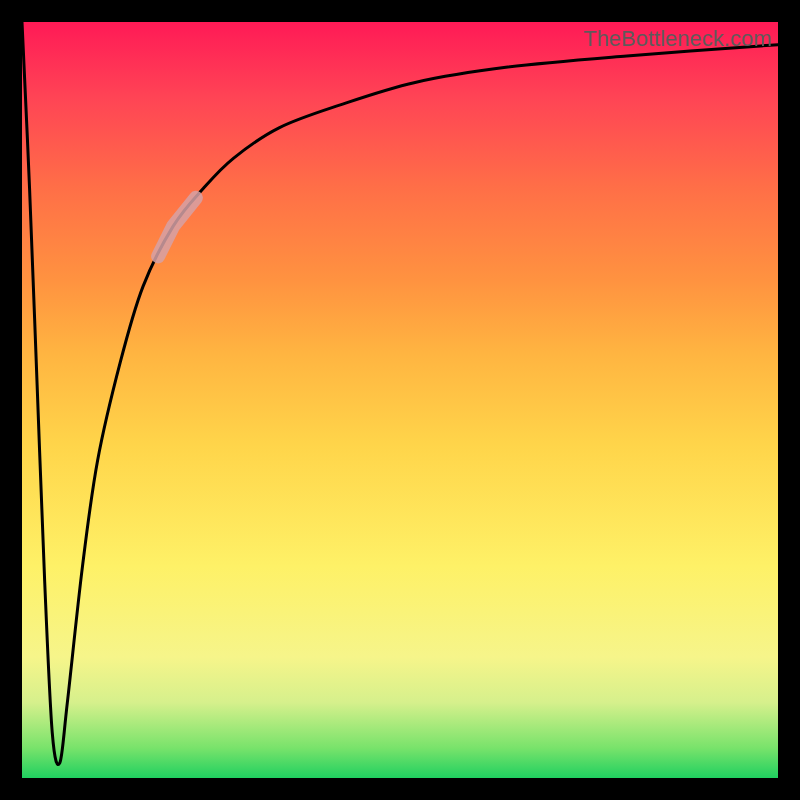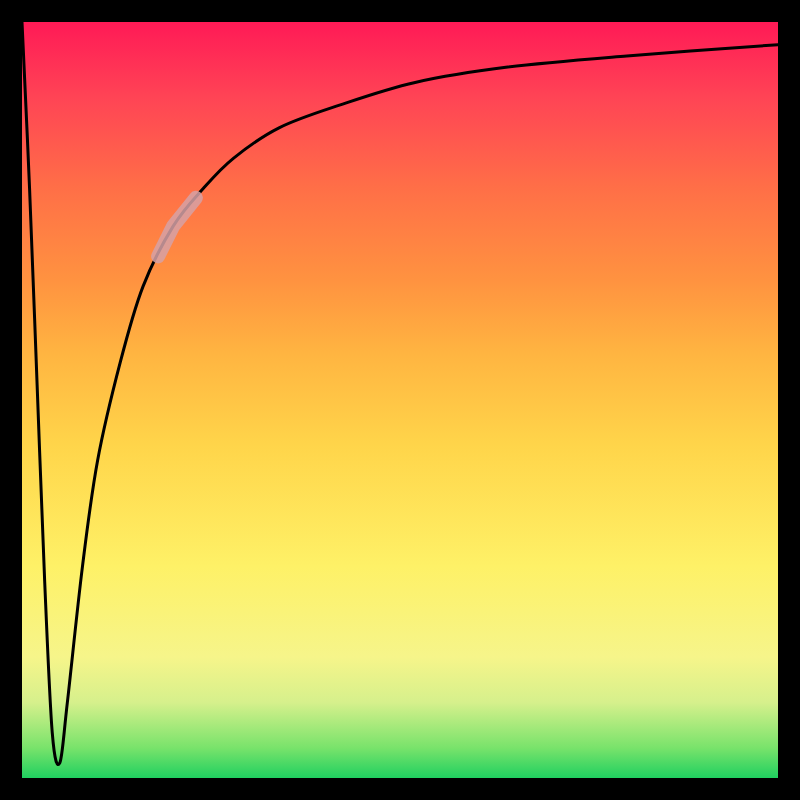--- a/index.html
+++ b/index.html
@@ -61,15 +61,16 @@
 
 <div class="frame">
 
   <div class="plot-area">
 
     <svg class="curve" viewBox="0 0 756 756" preserveAspectRatio="none">
       <path id="bottleneck-path" fill="none" stroke="#000" stroke-width="3" stroke-linejoin="round" stroke-linecap="round" d="M 0 0 C 1.26 27.719999999999988, 5.040000000000001 105.83999999999995, 7.5600000000000005 166.31999999999994 C 10.08 226.79999999999993, 12.600000000000001 297.35999999999996, 15.120000000000001 362.88 C 17.64 428.40000000000003, 20.16 501.4800000000001, 22.68 559.44 C 25.2 617.4000000000001, 27.720000000000002 680.4, 30.240000000000002 710.64 C 32.760000000000005 740.88, 35.28 745.92, 37.800000000000004 740.88 C 40.32000000000001 735.84, 41.58 713.16, 45.36 680.4 C 49.14 647.64, 55.440000000000005 584.6399999999999, 60.480000000000004 544.3199999999999 C 65.52000000000001 503.99999999999994, 69.30000000000001 472.5, 75.60000000000001 438.48 C 81.9 404.46000000000004, 90.72 369.18, 98.28 340.2 C 105.84 311.21999999999997, 112.14 287.28, 120.96000000000001 264.59999999999997 C 129.78 241.91999999999996, 141.12 220.5, 151.20000000000002 204.12 C 161.28000000000003 187.74, 171.36 177.65999999999994, 181.44 166.31999999999994 C 191.51999999999998 154.97999999999993, 199.08 146.16000000000003, 211.68 136.08000000000004 C 224.28 126.00000000000006, 239.40000000000003 114.66000000000004, 257.04 105.84000000000003 C 274.68 97.02000000000002, 294.84 90.71999999999997, 317.52 83.15999999999997 C 340.2 75.59999999999997, 365.4 66.78000000000002, 393.12 60.48000000000002 C 420.84000000000003 54.18000000000003, 448.56 49.77000000000002, 483.84000000000003 45.360000000000014 C 519.12 40.95000000000001, 559.44 37.799999999999976, 604.8000000000001 34.01999999999998 C 650.1600000000001 30.23999999999999, 730.8 24.57000000000005, 756 22.680000000000064"></path>
       <path id="highlight-path" fill="none" stroke="#d6a1a6" stroke-opacity="0.85" stroke-width="14" stroke-linecap="round" d="M 136.07999999999998 234.36 L 151.20000000000002 204.12 L 173.88 175.76999999999998"></path>
     </svg>
 
+    <div class="attribution">TheBottleneck.com</div>
   </div>
 
 </div>
 
 </body></html>

